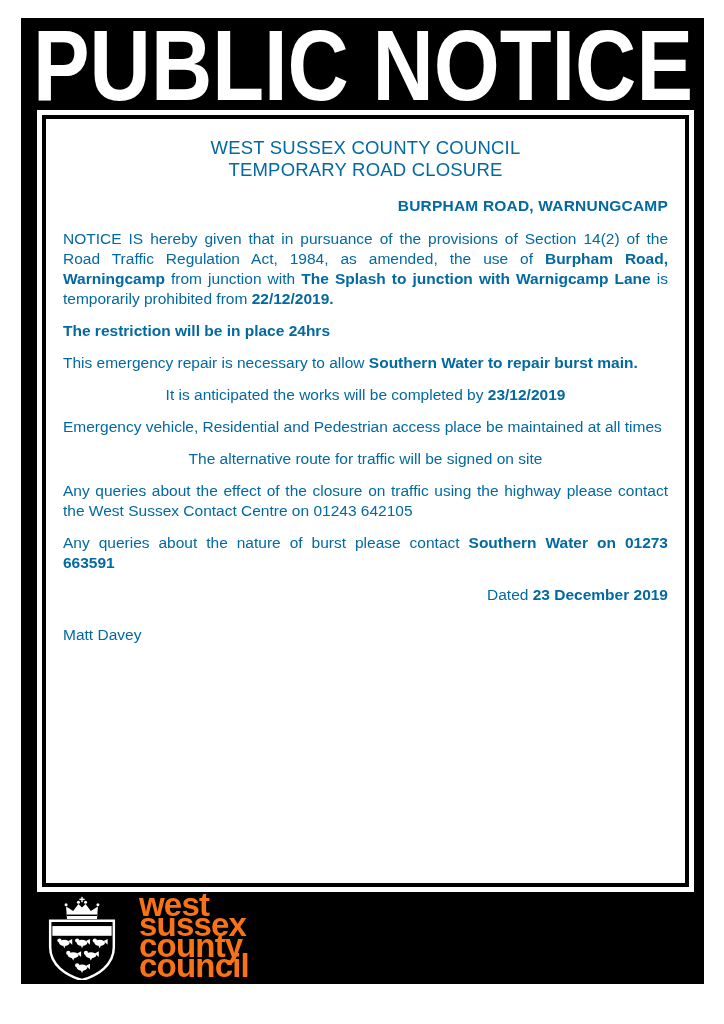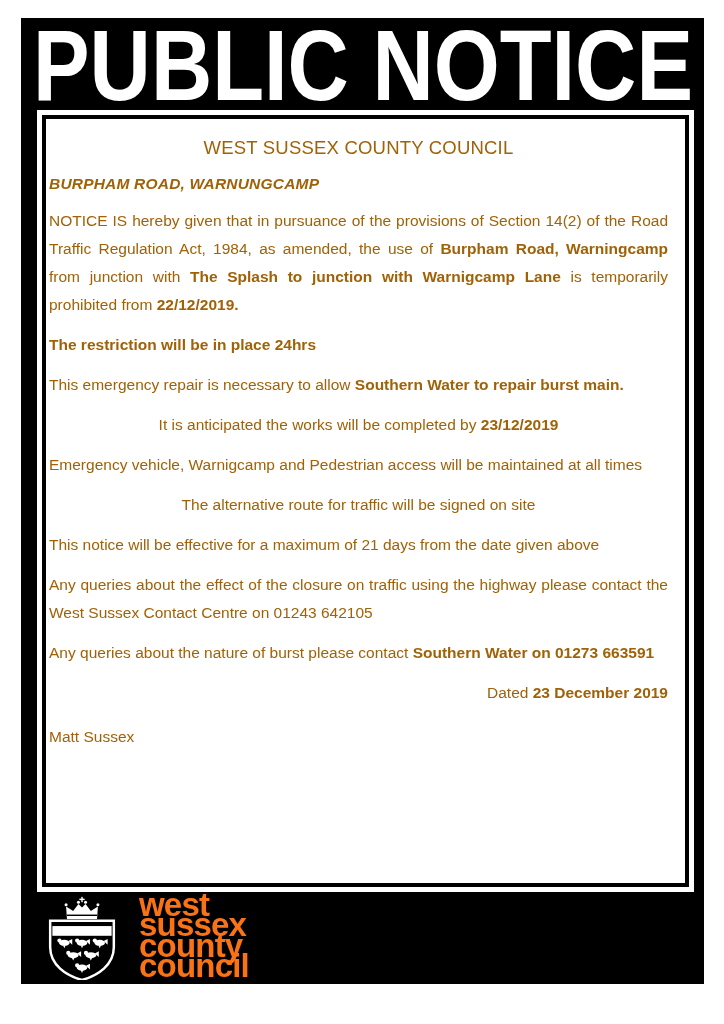--- a/index.html
+++ b/index.html
@@ -39,44 +39,43 @@
     margin: 0 10px 0 16px;
     background: #ffffff;
     padding: 5px;
     box-sizing: border-box;
   }
   .content-box {
     height: 100%;
     box-sizing: border-box;
     border: 4px solid #000000;
     background: #ffffff;
-    padding: 18px 17px 10px 3px;
-    color: #a16207;
+    padding: 18px 17px 10px 17px;
+    color: #0369a1;
     overflow: hidden;
   }
   .notice-heading {
     text-align: center;
     font-size: 18.5px;
     line-height: 22px;
     letter-spacing: 0.2px;
     font-weight: normal;
     margin: 0;
   }
   .notice-subheading {
-    text-align: left;
+    text-align: right;
     font-size: 15.5px;
     font-weight: bold;
     margin: 16px 0 0 0;
     letter-spacing: 0.2px;
-    font-style: italic;
   }
   .paras { margin-top: 14px; }
   .para {
     font-size: 15.5px;
-    line-height: 28px;
+    line-height: 20px;
     margin: 0 0 12px 0;
   }
   .para b { font-weight: bold; }
   .signature {
     font-size: 15.5px;
     line-height: 20px;
     margin-top: 20px;
   }
   .footer {
     flex: 0 0 92px;
@@ -105,38 +104,38 @@
     <div class="banner">
       <svg width="660" height="89" viewBox="0 0 650 78" preserveAspectRatio="none">
         <text x="0" y="70" fill="#ffffff" font-family="Liberation Sans, sans-serif" font-weight="bold" font-size="88" textLength="650" lengthAdjust="spacingAndGlyphs">PUBLIC NOTICE</text>
       </svg>
     </div>
 
     <div class="content-ring">
       <div class="content-box">
         <p class="notice-heading">
           <span>WEST SUSSEX COUNTY COUNCIL</span><br>
+          <span>TEMPORARY ROAD CLOSURE</span>
         </p>
         <p class="notice-subheading">BURPHAM ROAD, WARNUNGCAMP</p>
 
         <div class="paras">
             <p class="para" style="text-align: justify;"><span>NOTICE IS hereby given that in pursuance of the provisions of Section 14(2) of the Road Traffic Regulation Act, 1984, as amended, the use of </span><b>Burpham Road, Warningcamp</b><span>  from junction with </span><b>The Splash to junction with Warnigcamp Lane</b><span> is temporarily prohibited from </span><b>22/12/2019.</b></p>
             <p class="para" style="text-align: left;"><b>The restriction will be in place 24hrs</b></p>
             <p class="para" style="text-align: left;"><span>This emergency repair is necessary to allow </span><b>Southern Water to repair burst main.</b></p>
             <p class="para" style="text-align: center;"><span>It is anticipated the works will be completed by </span><b>23/12/2019</b></p>
-            <p class="para" style="text-align: left;"><span>Emergency vehicle, Warnigcamp and Pedestrian access will be maintained at all times</span></p>
+            <p class="para" style="text-align: left;"><span>Emergency vehicle, Residential and Pedestrian access place be maintained at all times</span></p>
             <p class="para" style="text-align: center;"><span>The alternative route for traffic will be signed on site</span></p>
-            <p class="para" style="text-align: left;"><span>This notice will be effective for a maximum of 21 days from the date given above</span></p>
             <p class="para" style="text-align: justify;"><span>Any queries about the effect of the closure on traffic using the highway please contact the West Sussex Contact Centre on 01243 642105</span></p>
             <p class="para" style="text-align: justify;"><span>Any queries about the nature of burst please contact </span><b>Southern Water on 01273 663591</b></p>
             <p class="para" style="text-align: right;"><span>Dated </span><b>23 December 2019</b></p>
           </div>
 
         <div class="signature">
-          <div>Matt Sussex</div>
+          <div>Matt Davey</div>
         </div>
       </div>
     </div>
 
     <div class="footer">
       <svg class="crest" viewBox="0 0 100 95">
         <defs>
           <g id="martlet" fill="#ffffff">
             <ellipse cx="0" cy="0" rx="6" ry="3.4"></ellipse>
             <circle cx="-5.5" cy="-2.6" r="2.4"></circle>

